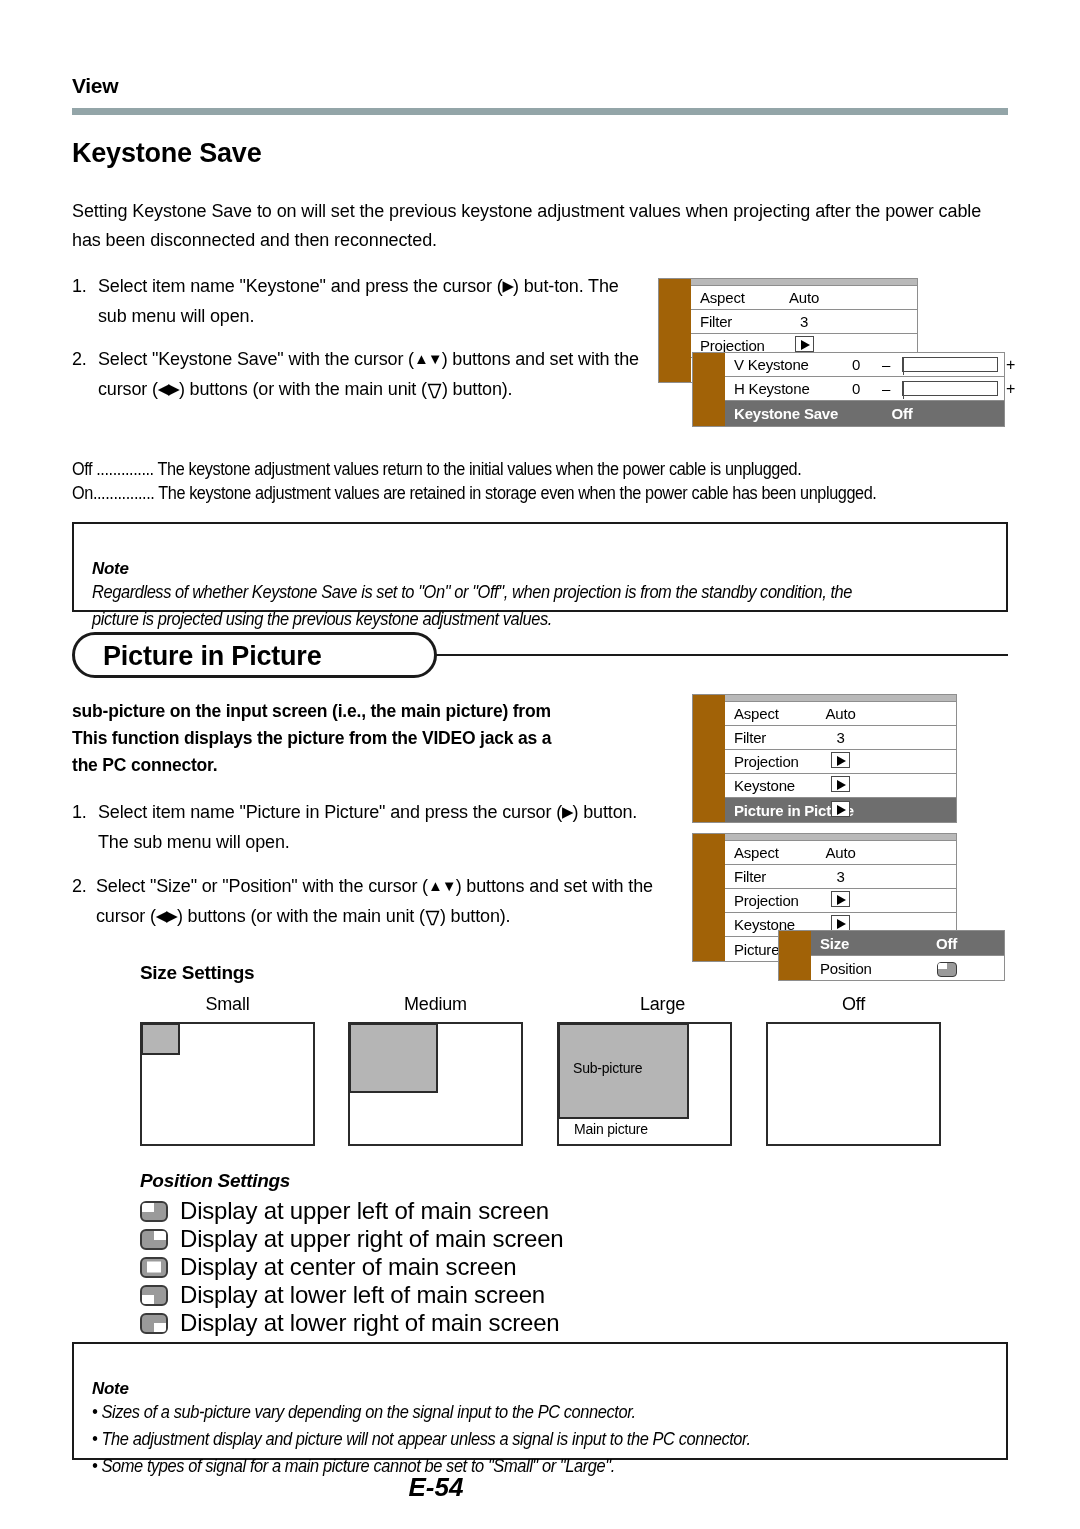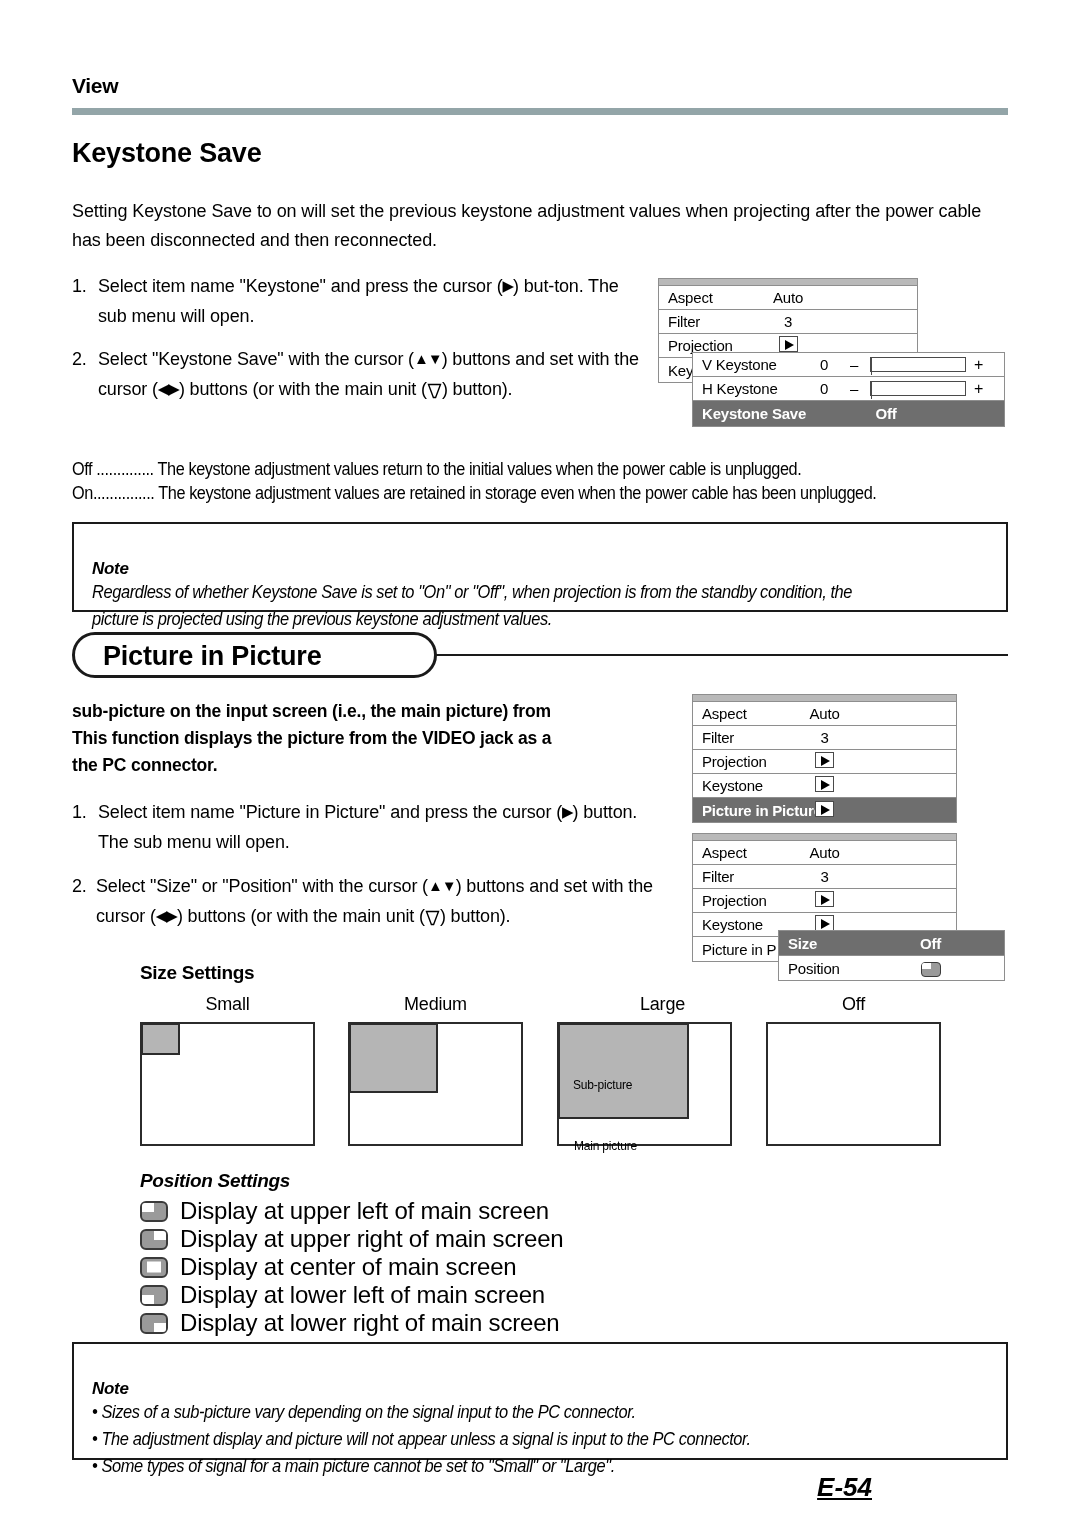--- a/index.html
+++ b/index.html
@@ -163,23 +163,24 @@
     top: 22px;
     width: 576px;
     height: 2px;
     background: #1a1a1a;
     z-index: 1;
   }
 
   
   .osd {
     position: absolute;
-    background: #0ea5e9;
+    background: #a16207;
     border: 1px solid #8e8e8e;
     box-sizing: border-box;
+    padding-left: 32px;
   }
   .osd-topband {
     height: 6px;
     background: #b9b9b9;
     border-bottom: 1px solid #8e8e8e;
   }
   .osd-row {
     display: flex;
     align-items: center;
     height: 24px;
@@ -288,24 +289,23 @@
     box-sizing: border-box;
   }
   .sub-box {
     position: absolute;
     background: #b5b5b5;
     border: 2px solid #2b2b2b;
     box-sizing: border-box;
   }
   .sub-box-lbl {
     position: absolute;
-    font-size: 12px;
+    font-size: 14px;
     letter-spacing: -0.2px;
     white-space: nowrap;
-    margin-top: 18px;
   }
 
   
   .pos-list { position: absolute; }
   .pos-item {
     display: flex;
     align-items: center;
     height: 28px;
     font-size: 24px;
     letter-spacing: -0.2px;
@@ -331,26 +331,25 @@
   .pos-ico.ct i { left: 50%; top: 50%; transform: translate(-50%,-50%); width: 14px; height: 11px; }
   .pos-ico.ll i { left: 0px; bottom: 0px; border-bottom-left-radius: 3px; }
   .pos-ico.lr i { right: 0px; bottom: 0px; border-bottom-right-radius: 3px; }
 
   
   .footer {
     position: absolute;
     left: 0;
     top: 1472px;
     width: 872px;
-    text-align: right;
+    text-align: center;
     font-size: 26px;
     font-weight: bold;
     font-style: italic;
     letter-spacing: 0px;
-    text-decoration: underline;
   }
 </style>
 </head>
 <body>
 
 <div class="page">
 
   <div class="running-head">View</div>
   <div class="head-rule"></div>
 

